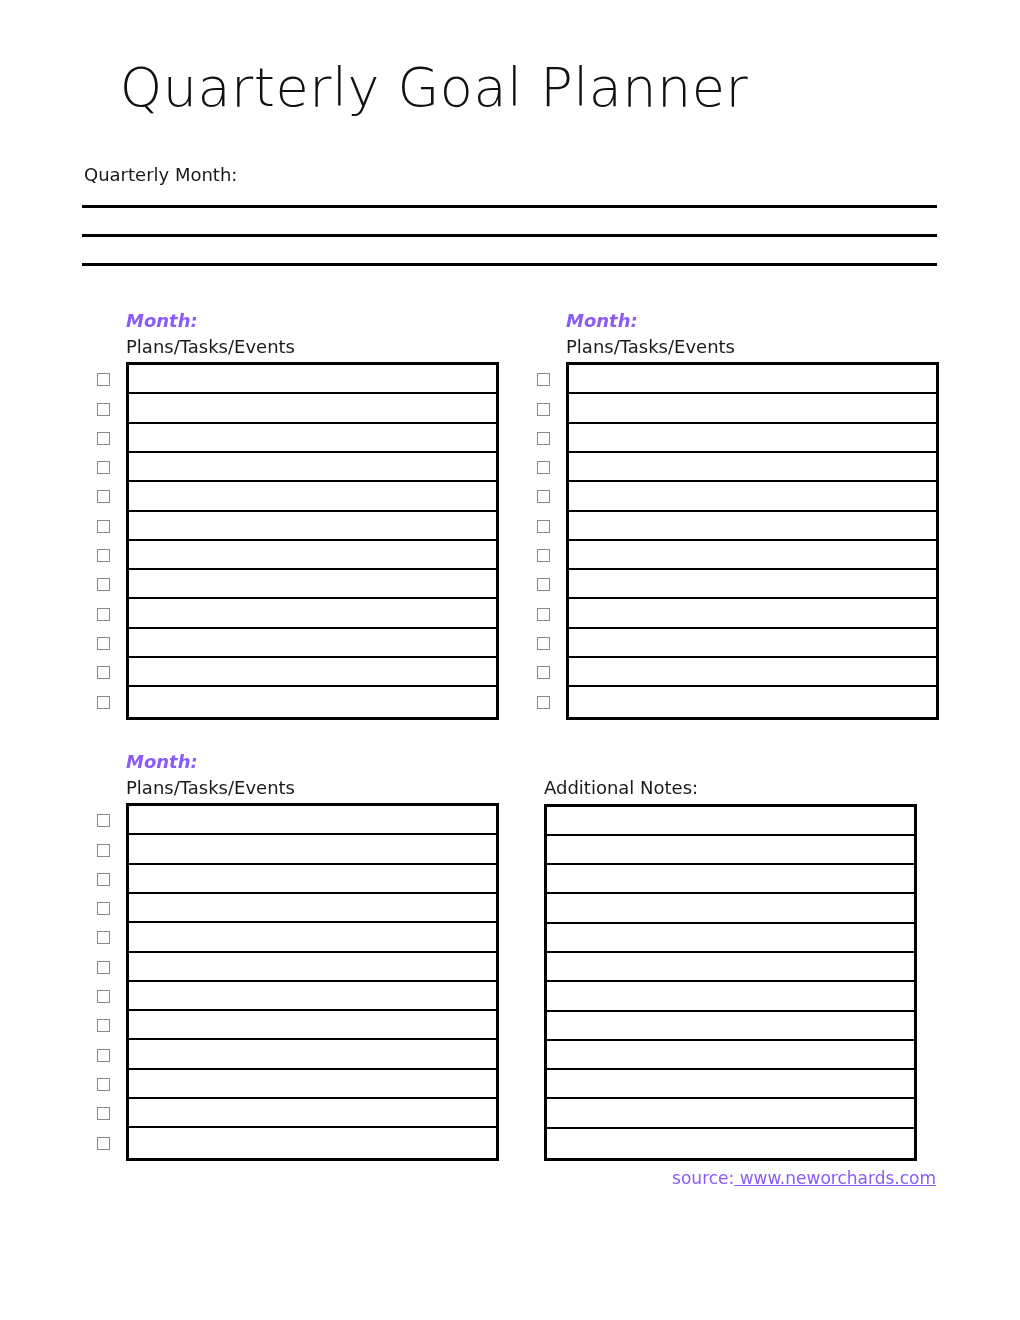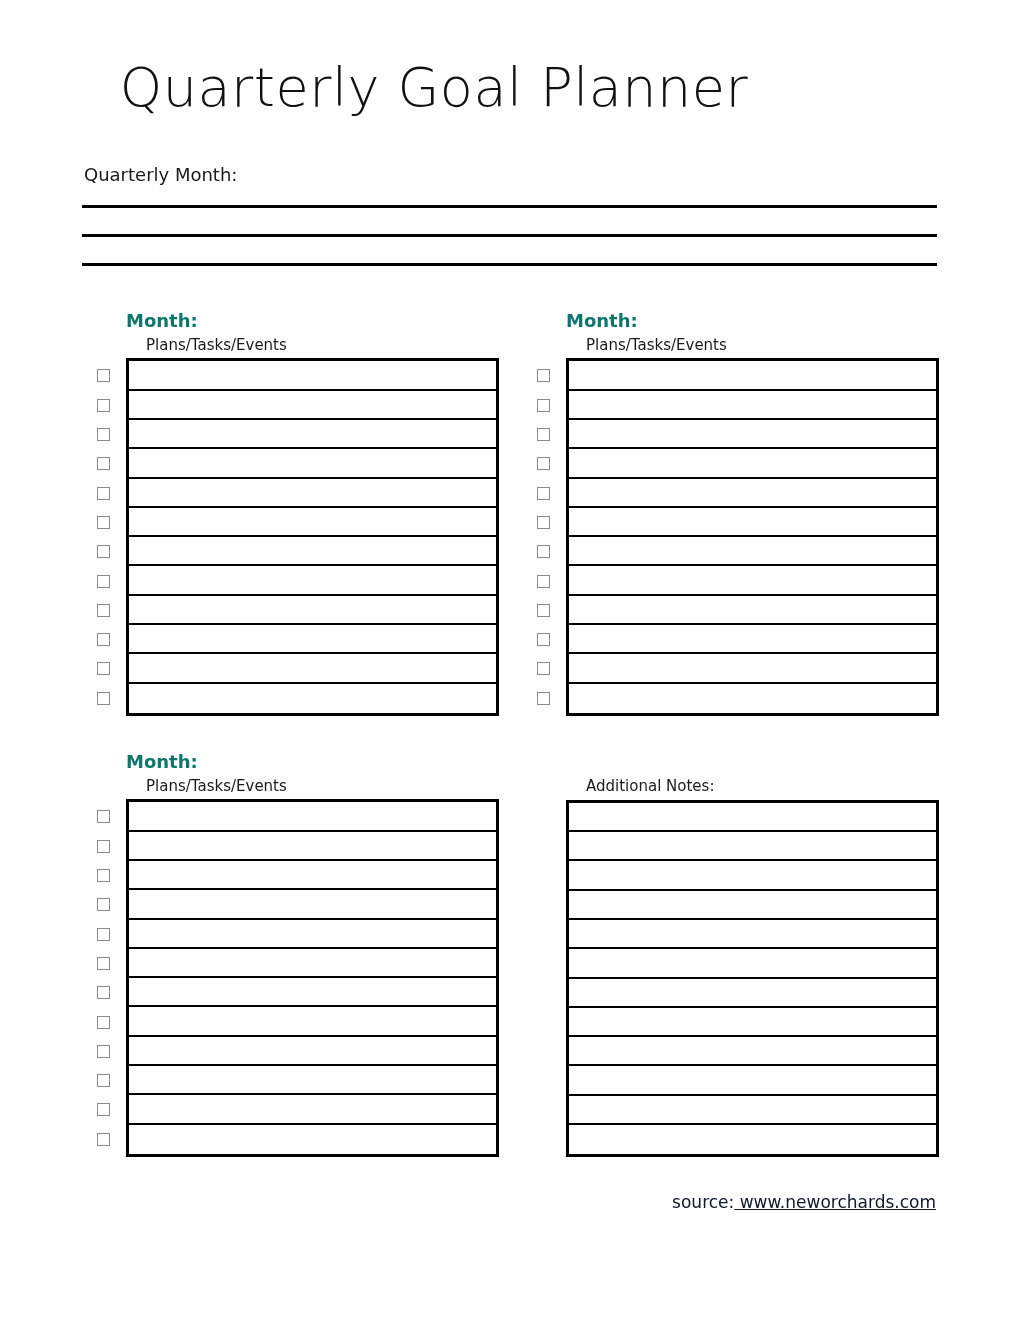--- a/index.html
+++ b/index.html
@@ -61,35 +61,36 @@
   }
   .goal-line:last-child { margin-bottom: 0; }
 
   
   .section {
     position: absolute;
   }
   .sec-tl { left: 84px;  top: 310px; }
   .sec-tr { left: 524px; top: 310px; }
   .sec-bl { left: 84px;  top: 751px; }
-  .sec-br { left: 524px; top: 751px; }
+  .sec-br { left: 502px; top: 751px; }
 
   .month-label {
     font-size: 18px;
     font-weight: 700;
-    color: #0f766e;
+    color: #8b5cf6;
     margin-left: 42px;
     margin-bottom: 4px;
     line-height: 1.2;
+    font-style: italic;
   }
   .sub-label {
-    font-size: 15px;
+    font-size: 18px;
     font-weight: 400;
     color: #1a1a1a;
-    margin-left: 62px;
+    margin-left: 42px;
     margin-bottom: 4px;
     line-height: 1.25;
   }
   .notes-spacer {
     height: 26px;
   }
 
   
   .list-wrap {
     display: flex;
@@ -148,23 +149,22 @@
   .notes-table .row:last-child {
     border-bottom: none;
   }
 
   
   .source {
     position: absolute;
     right: 84px;
     top: 1168px;
     font-size: 17px;
-    color: #0f172a;
+    color: #8b5cf6;
     white-space: nowrap;
-    margin-top: 24px;
   }
   .source .url {
     text-decoration: underline;
   }
 </style>
 </head>
 <body>
 
 <div class="page">
 

